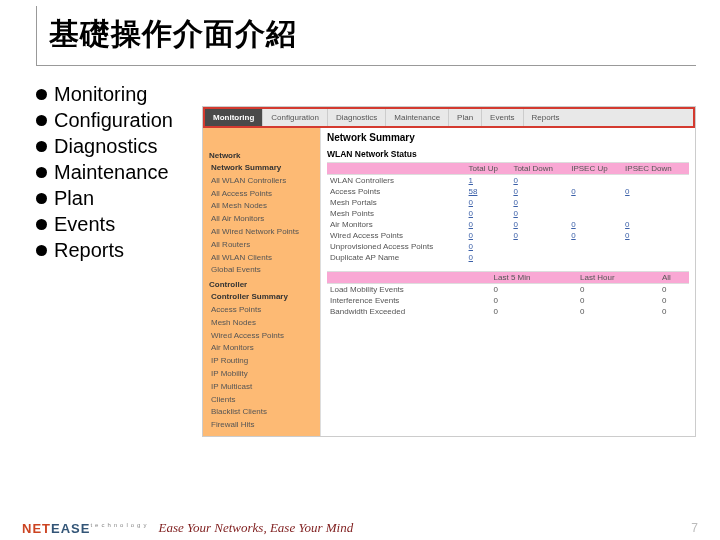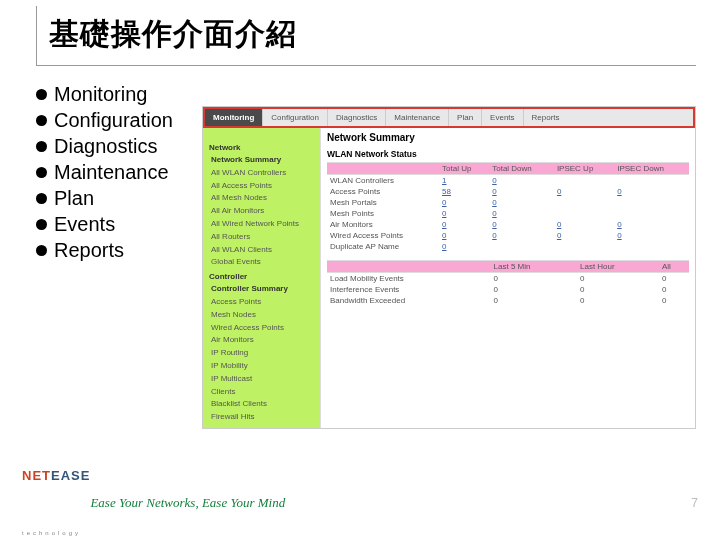--- a/index.html
+++ b/index.html
@@ -12,38 +12,38 @@
   .bullet { display: flex; align-items: center; margin: 3px 0; }
   .bullet .dot { width: 11px; height: 11px; background: #000; border-radius: 50%; margin-right: 7px; flex-shrink: 0; }
   .bullet .btxt { font-size: 20px; color: #000; }
   .shot { position: absolute; left: 202px; top: 30px; width: 494px; background: #fff; border: 1px solid #ccc; font-size: 8px; color: #555; }
   .tabs-wrap { border: 2px solid #d43a2f; padding: 0; }
   .tabs { display: flex; background: #e8e8e8; }
   .tab { padding: 4px 8px; border-right: 1px solid #ccc; color: #555; font-size: 8px; }
   .tab.active { background: #4a4a4a; color: #fff; font-weight: bold; }
   .tab.last { border-right: none; }
   .shot-body { display: flex; }
-  .sidebar { width: 118px; background: #bef264; border-right: 1px solid #ddd; padding: 12px 0 4px 0; }
+  .sidebar { width: 118px; background: #fdba74; border-right: 1px solid #ddd; padding: 20px 0 4px 0; }
   .sb-head { font-size: 8px; font-weight: bold; color: #333; padding: 3px 6px 2px 6px; }
   .sb-item { font-size: 8px; color: #555; padding: 1px 6px 1px 8px; line-height: 1.35; white-space: nowrap; }
   .sb-item.bold { font-weight: bold; color: #333; }
   .main { flex: 1; padding: 4px 6px; }
   .summary-title { font-size: 10px; font-weight: bold; color: #000; margin-bottom: 6px; }
   .tbl { width: 100%; border-collapse: collapse; font-size: 8px; margin-bottom: 8px; }
   .tbl th, .tbl td { text-align: left; padding: 1px 3px; color: #555; }
   .tbl thead th { background: #f9a8d4; font-weight: normal; border-top: 1px solid #ddd; border-bottom: 1px solid #ddd; }
   .subhead { font-size: 8.5px; font-weight: bold; color: #000; margin: 2px 0 3px 0; }
   .link { color: #3a5fa8; text-decoration: underline; }
   .footer { position: absolute; bottom: 10px; left: 0; width: 100%; display: flex; align-items: center; padding: 0 22px; }
-  .logo { display: flex; flex-direction: column; line-height: 1; gap: 48px; }
+  .logo { display: flex; flex-direction: row; line-height: 1; }
   .logo-main { font-size: 13px; font-weight: bold; letter-spacing: 1px; }
   .logo-main .ne { color: #c42; }
   .logo-main .te { color: #357; }
   .logo-sub { font-size: 6px; color: #888; letter-spacing: 3px; }
-  .slogan { font-family: "Brush Script MT", cursive; font-size: 13px; color: #15803d; margin-left: 0; font-style: italic; }
+  .slogan { font-family: "Brush Script MT", cursive; font-size: 13px; color: #7f1d1d; margin-left: 9px; font-style: italic; }
   .pagenum { margin-left: auto; font-size: 12px; color: #bbb; }
 </style>
 </head>
 <body>
 
 <div class="slide">
 
   <div class="title-bar">
     <div class="title-text">基礎操作介面介紹</div>
   </div>
@@ -168,20 +168,27 @@
                   <td><span class="link">0</span></td>
                 </tr>
                 <tr>
                   <td>Wired Access Points</td>
                   <td><span class="link">0</span></td>
                   <td><span class="link">0</span></td>
                   <td><span class="link">0</span></td>
                   <td><span class="link">0</span></td>
                 </tr>
                 <tr>
+                  <td>Unprovisioned Access Points</td>
+                  <td><span class="link">0</span></td>
+                  <td></td>
+                  <td></td>
+                  <td></td>
+                </tr>
+                <tr>
                   <td>Duplicate AP Name</td>
                   <td><span class="link">0</span></td>
                   <td></td>
                   <td></td>
                   <td></td>
                 </tr>
               </tbody>
           </table>
 
           <table class="tbl">

